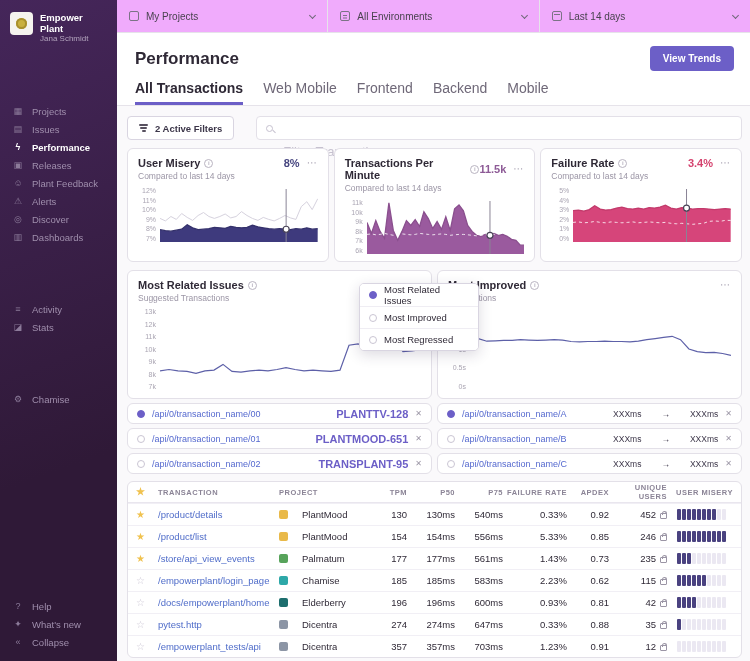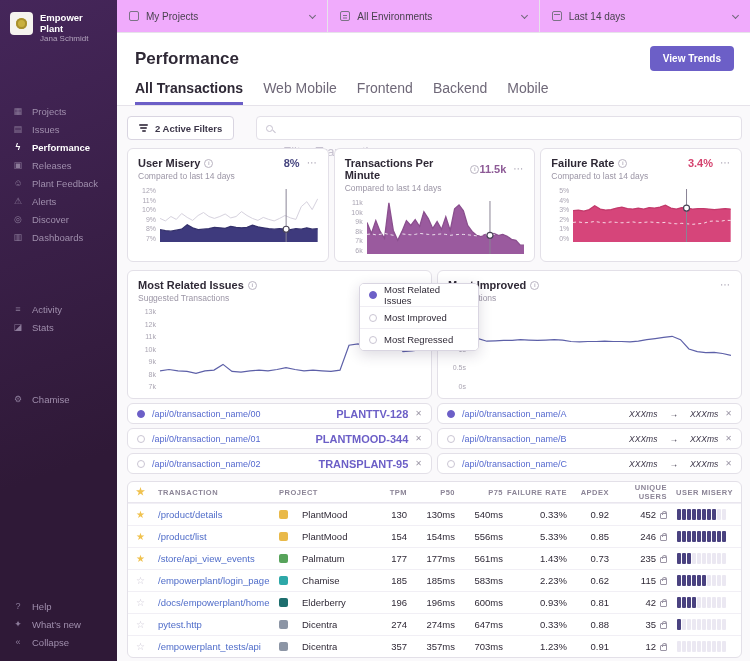--- a/index.html
+++ b/index.html
@@ -75,21 +75,21 @@
 
   .widgets{display:grid;grid-template-columns:1fr 1fr;gap:5px;margin-top:8px;position:relative;align-items:start;}
   .wcard{padding:8px 10px 8px;}
   .wlist{display:flex;flex-direction:column;gap:4px;margin-top:4px;}
   .wrow{display:flex;align-items:center;gap:7px;background:#fff;border:1px solid #e3e0e8;border-radius:6px;height:21px;padding:0 9px;font-size:9px;}
   .radio{width:8px;height:8px;border:1px solid #cac5d3;border-radius:50%;flex:0 0 auto;}
   .radio.sel{background:#6C5FC7;border-color:#6C5FC7;}
   .wlink{color:#5569cf;cursor:pointer;white-space:nowrap;overflow:hidden;text-overflow:ellipsis;}
   .wright{margin-left:auto;display:flex;gap:7px;align-items:center;flex:0 0 auto;}
   .badge{color:#6C5FC7;font-weight:bold;font-size:11px;cursor:pointer;}
-  .time-change{color:#3c3649;font-size:8.5px;display:flex;gap:12px;align-items:flex-end;font-style:italic;}
+  .time-change{color:#3c3649;font-size:8.5px;display:flex;gap:20px;align-items:flex-end;}
   .xclose{color:#9b95a5;font-size:8px;cursor:pointer;}
 
   .menu{position:absolute;left:232px;top:13px;width:120px;background:#fff;border:1px solid #d9d5e1;border-radius:5px;box-shadow:0 4px 14px rgba(45,30,70,.16);z-index:20;overflow:hidden;}
   .menu-row{display:flex;align-items:center;gap:7px;height:22px;padding:0 9px;font-size:9.5px;color:#2f2936;border-top:1px solid #efedf3;cursor:pointer;background:#fff;}
   .menu-row:first-child{border-top:none;}
 
   .table-card{margin-top:7px;background:#fff;border:1px solid #e3e0e8;border-radius:6px;overflow:hidden;}
   .tgrid{display:grid;grid-template-columns:22px minmax(0,1fr) 90px 38px 48px 48px 64px 42px 58px 66px;align-items:center;padding:0 8px;}
   .thead{height:21px;border-bottom:1px solid #e9e6ee;font-size:7.5px;font-weight:bold;color:#8b8496;letter-spacing:.5px;text-transform:uppercase;}
   .trow{height:22px;border-top:1px solid #f1eff5;font-size:9.5px;color:#2f2936;}
@@ -365,21 +365,21 @@
                   <span class="wlink">/api/0/transaction_name/00</span>
                   <span class="wright">
                     <span class="badge">PLANTTV-128</span>
                     <span class="xclose">✕</span>
                   </span>
                 </div>
                 <div class="wrow">
                   <span class="radio"></span>
                   <span class="wlink">/api/0/transaction_name/01</span>
                   <span class="wright">
-                    <span class="badge">PLANTMOOD-344</span>
+                    <span class="badge">PLANTMOOD-651</span>
                     <span class="xclose">✕</span>
                   </span>
                 </div>
                 <div class="wrow">
                   <span class="radio"></span>
                   <span class="wlink">/api/0/transaction_name/02</span>
                   <span class="wright">
                     <span class="badge">TRANSPLANT-95</span>
                     <span class="xclose">✕</span>
                   </span>

